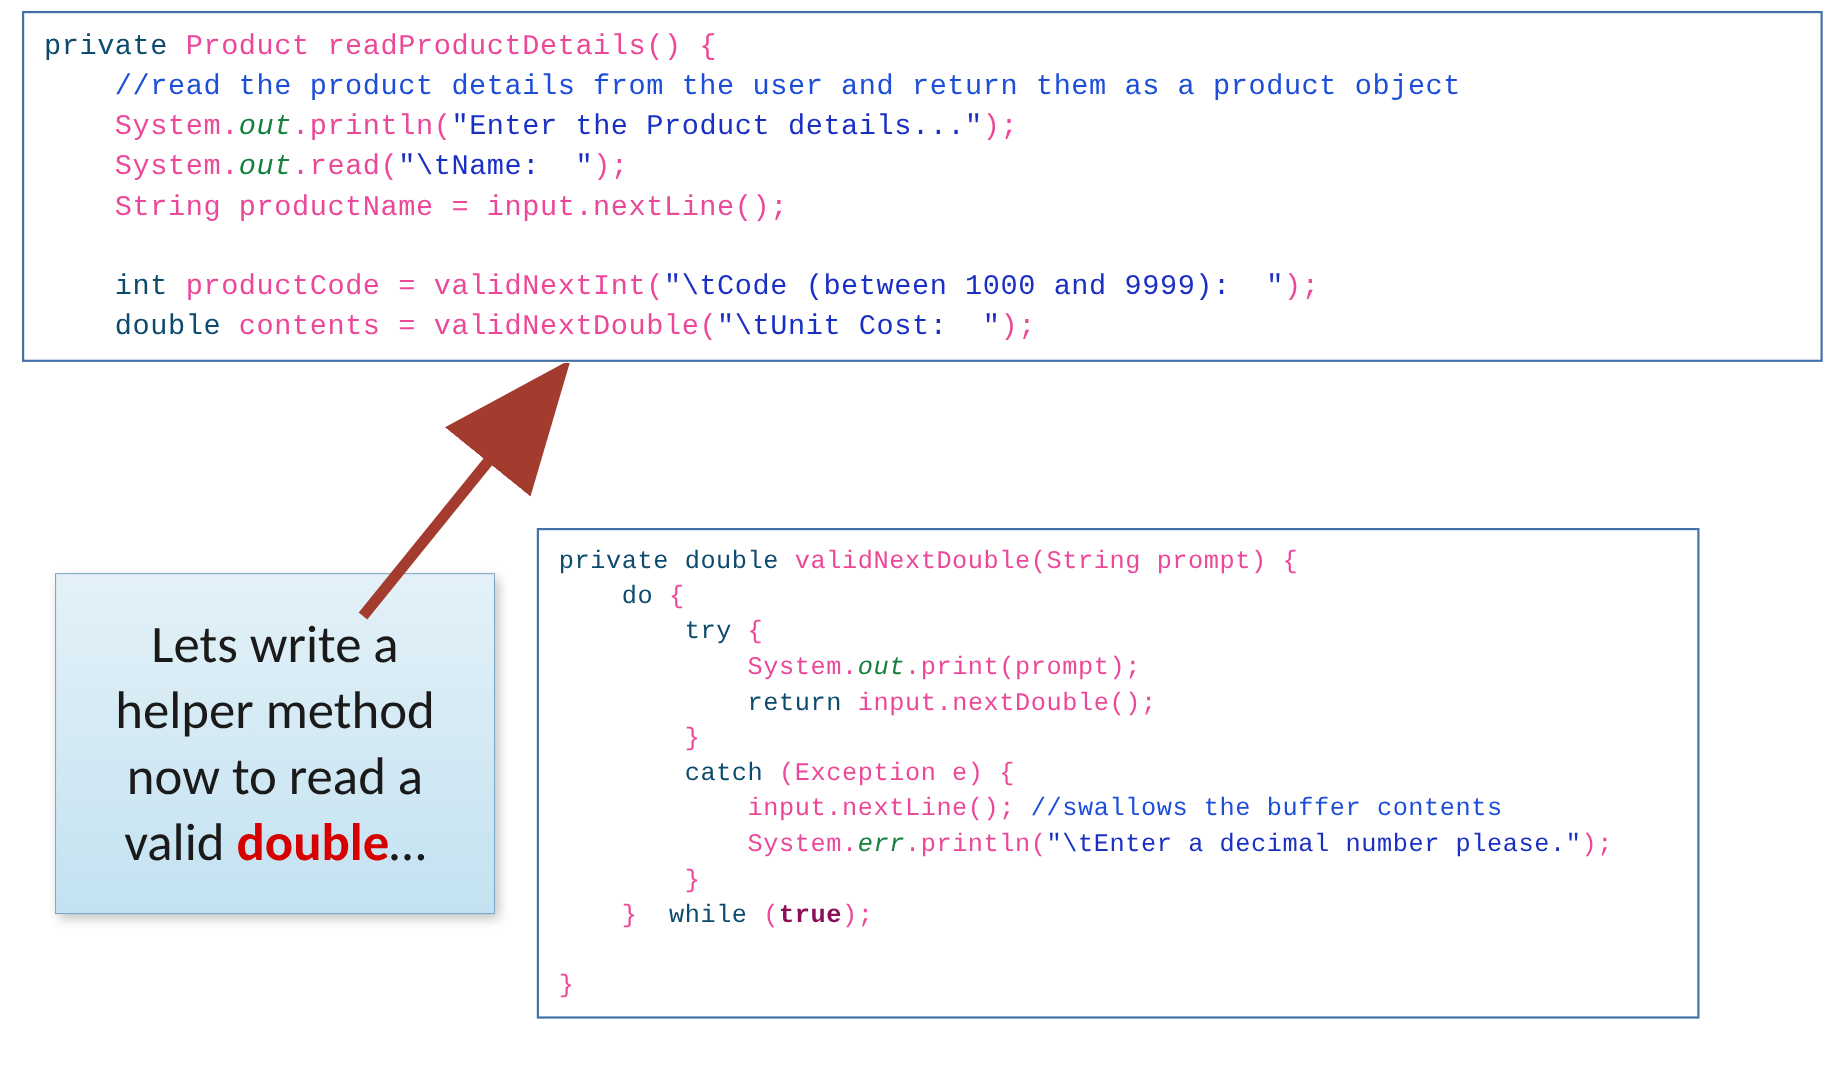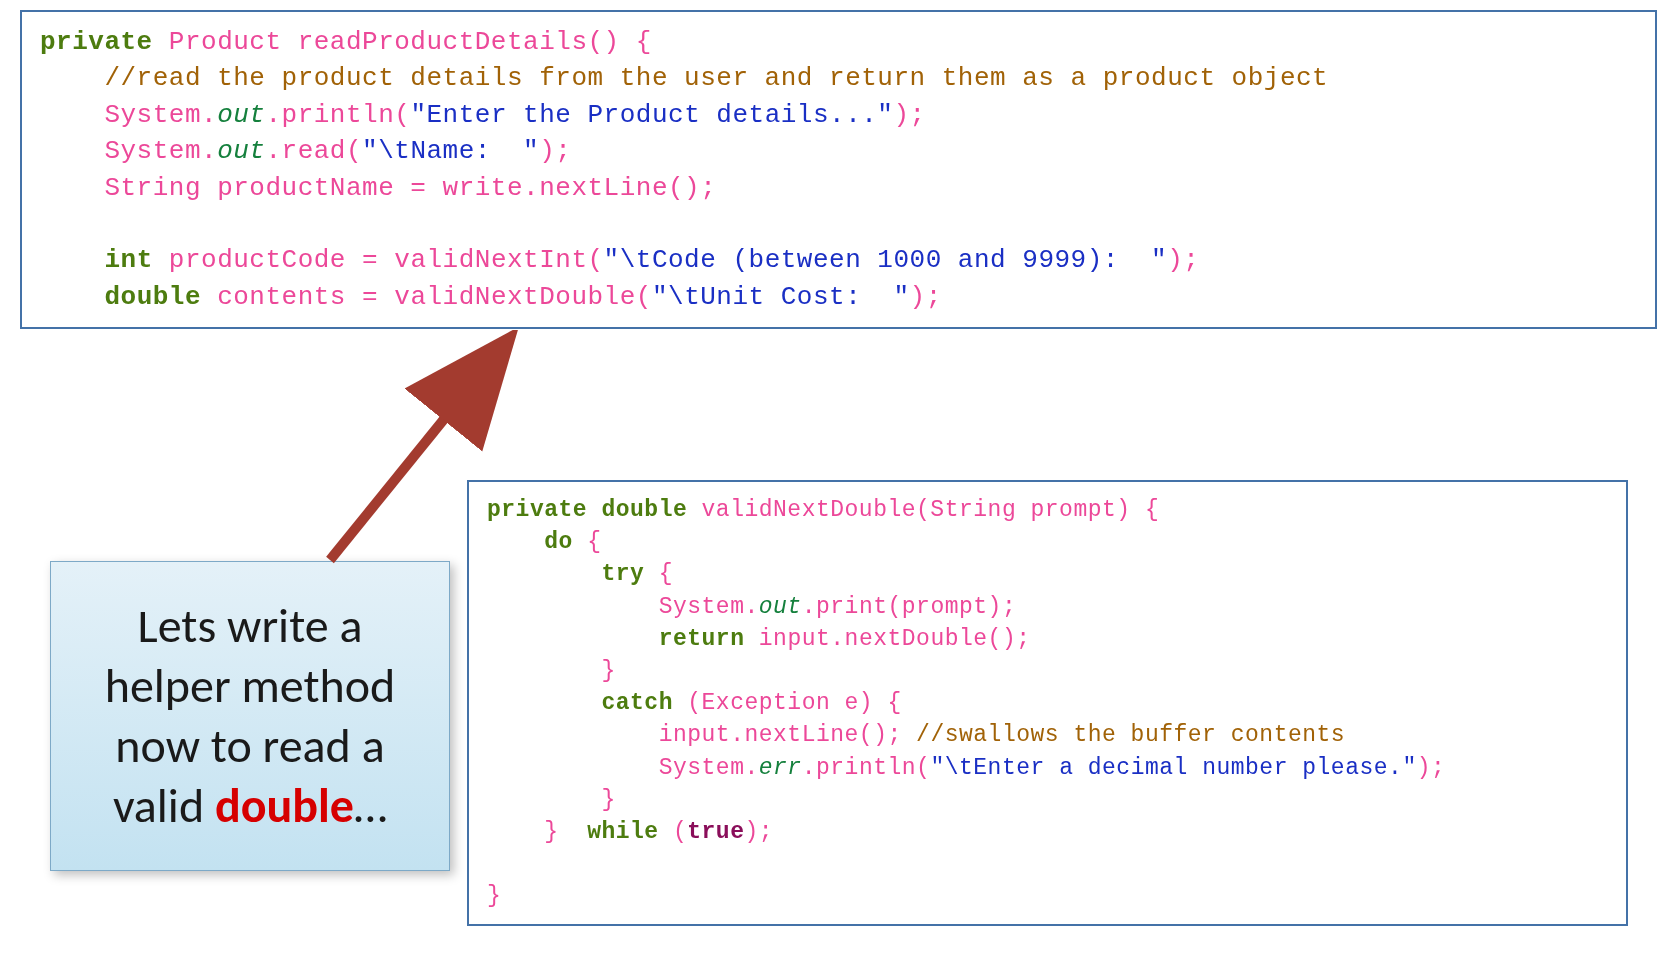--- a/index.html
+++ b/index.html
@@ -24,68 +24,67 @@
   }
   .box-top {
     position: absolute;
     top: 10px;
     left: 20px;
     width: 1637px;
   }
   .box-bottom {
     position: absolute;
     top: 480px;
-    left: 467px;
-    width: 1161px;
+    left: 488px;
+    width: 1057px;
     font-size: 23px;
   }
   .callout {
     position: absolute;
     top: 521px;
     left: 50px;
     width: 400px;
     height: 310px;
     background: linear-gradient(#e4f1f8, #c3e2f1);
     border: 1px solid #7da9c7;
     box-shadow: 4px 4px 10px rgba(0,0,0,0.25);
     display: flex;
     align-items: center;
     justify-content: center;
     text-align: center;
     font-family: Calibri, "Segoe UI", Arial, sans-serif;
     font-size: 48px;
     line-height: 1.25;
     color: #1a1a1a;
     padding: 10px 20px;
-    margin-top: 40px;
   }
   .callout .highlight { color: #d60000; font-weight: bold; }
   .arrow {
     position: absolute;
     top: 330px;
     left: 300px;
     width: 240px;
     height: 260px;
     pointer-events: none;
   }
-  .kw  { color: #4d7c0f; font-weight: bold; }      
+  .kw  { color: #0c4a6e; font-weight: normal; }      
   .fld { color: #15803d; font-style: italic; }     
   .str { color: #1a2fc4; }                         
-  .cmt { color: #a16207; }                         
+  .cmt { color: #1d4ed8; }                         
   .bool{ color: #8a0e5a; font-weight: bold; }      
   .plain { color: #ec4899; }
 </style>
 </head>
 <body>
 
 <div class="code-box box-top"><span class="kw">private</span><span class="plain"> Product readProductDetails() {</span>
 <span class="cmt">    //read the product details from the user and return them as a product object</span>
 <span class="plain">    System.</span><span class="fld">out</span><span class="plain">.println(</span><span class="str">"Enter the Product details..."</span><span class="plain">);</span>
 <span class="plain">    System.</span><span class="fld">out</span><span class="plain">.read(</span><span class="str">"\tName:  "</span><span class="plain">);</span>
-<span class="plain">    String productName = write.nextLine();</span>
+<span class="plain">    String productName = input.nextLine();</span>
 <span></span>
 <span class="plain">    </span><span class="kw">int</span><span class="plain"> productCode = validNextInt(</span><span class="str">"\tCode (between 1000 and 9999):  "</span><span class="plain">);</span>
 <span class="plain">    </span><span class="kw">double</span><span class="plain"> contents = validNextDouble(</span><span class="str">"\tUnit Cost:  "</span><span class="plain">);</span></div>
 
 <div class="code-box box-bottom"><span class="kw">private double</span><span class="plain"> validNextDouble(String prompt) {</span>
 <span class="plain">    </span><span class="kw">do</span><span class="plain"> {</span>
 <span class="plain">        </span><span class="kw">try</span><span class="plain"> {</span>
 <span class="plain">            System.</span><span class="fld">out</span><span class="plain">.print(prompt);</span>
 <span class="plain">            </span><span class="kw">return</span><span class="plain"> input.nextDouble();</span>
 <span class="plain">        }</span>

